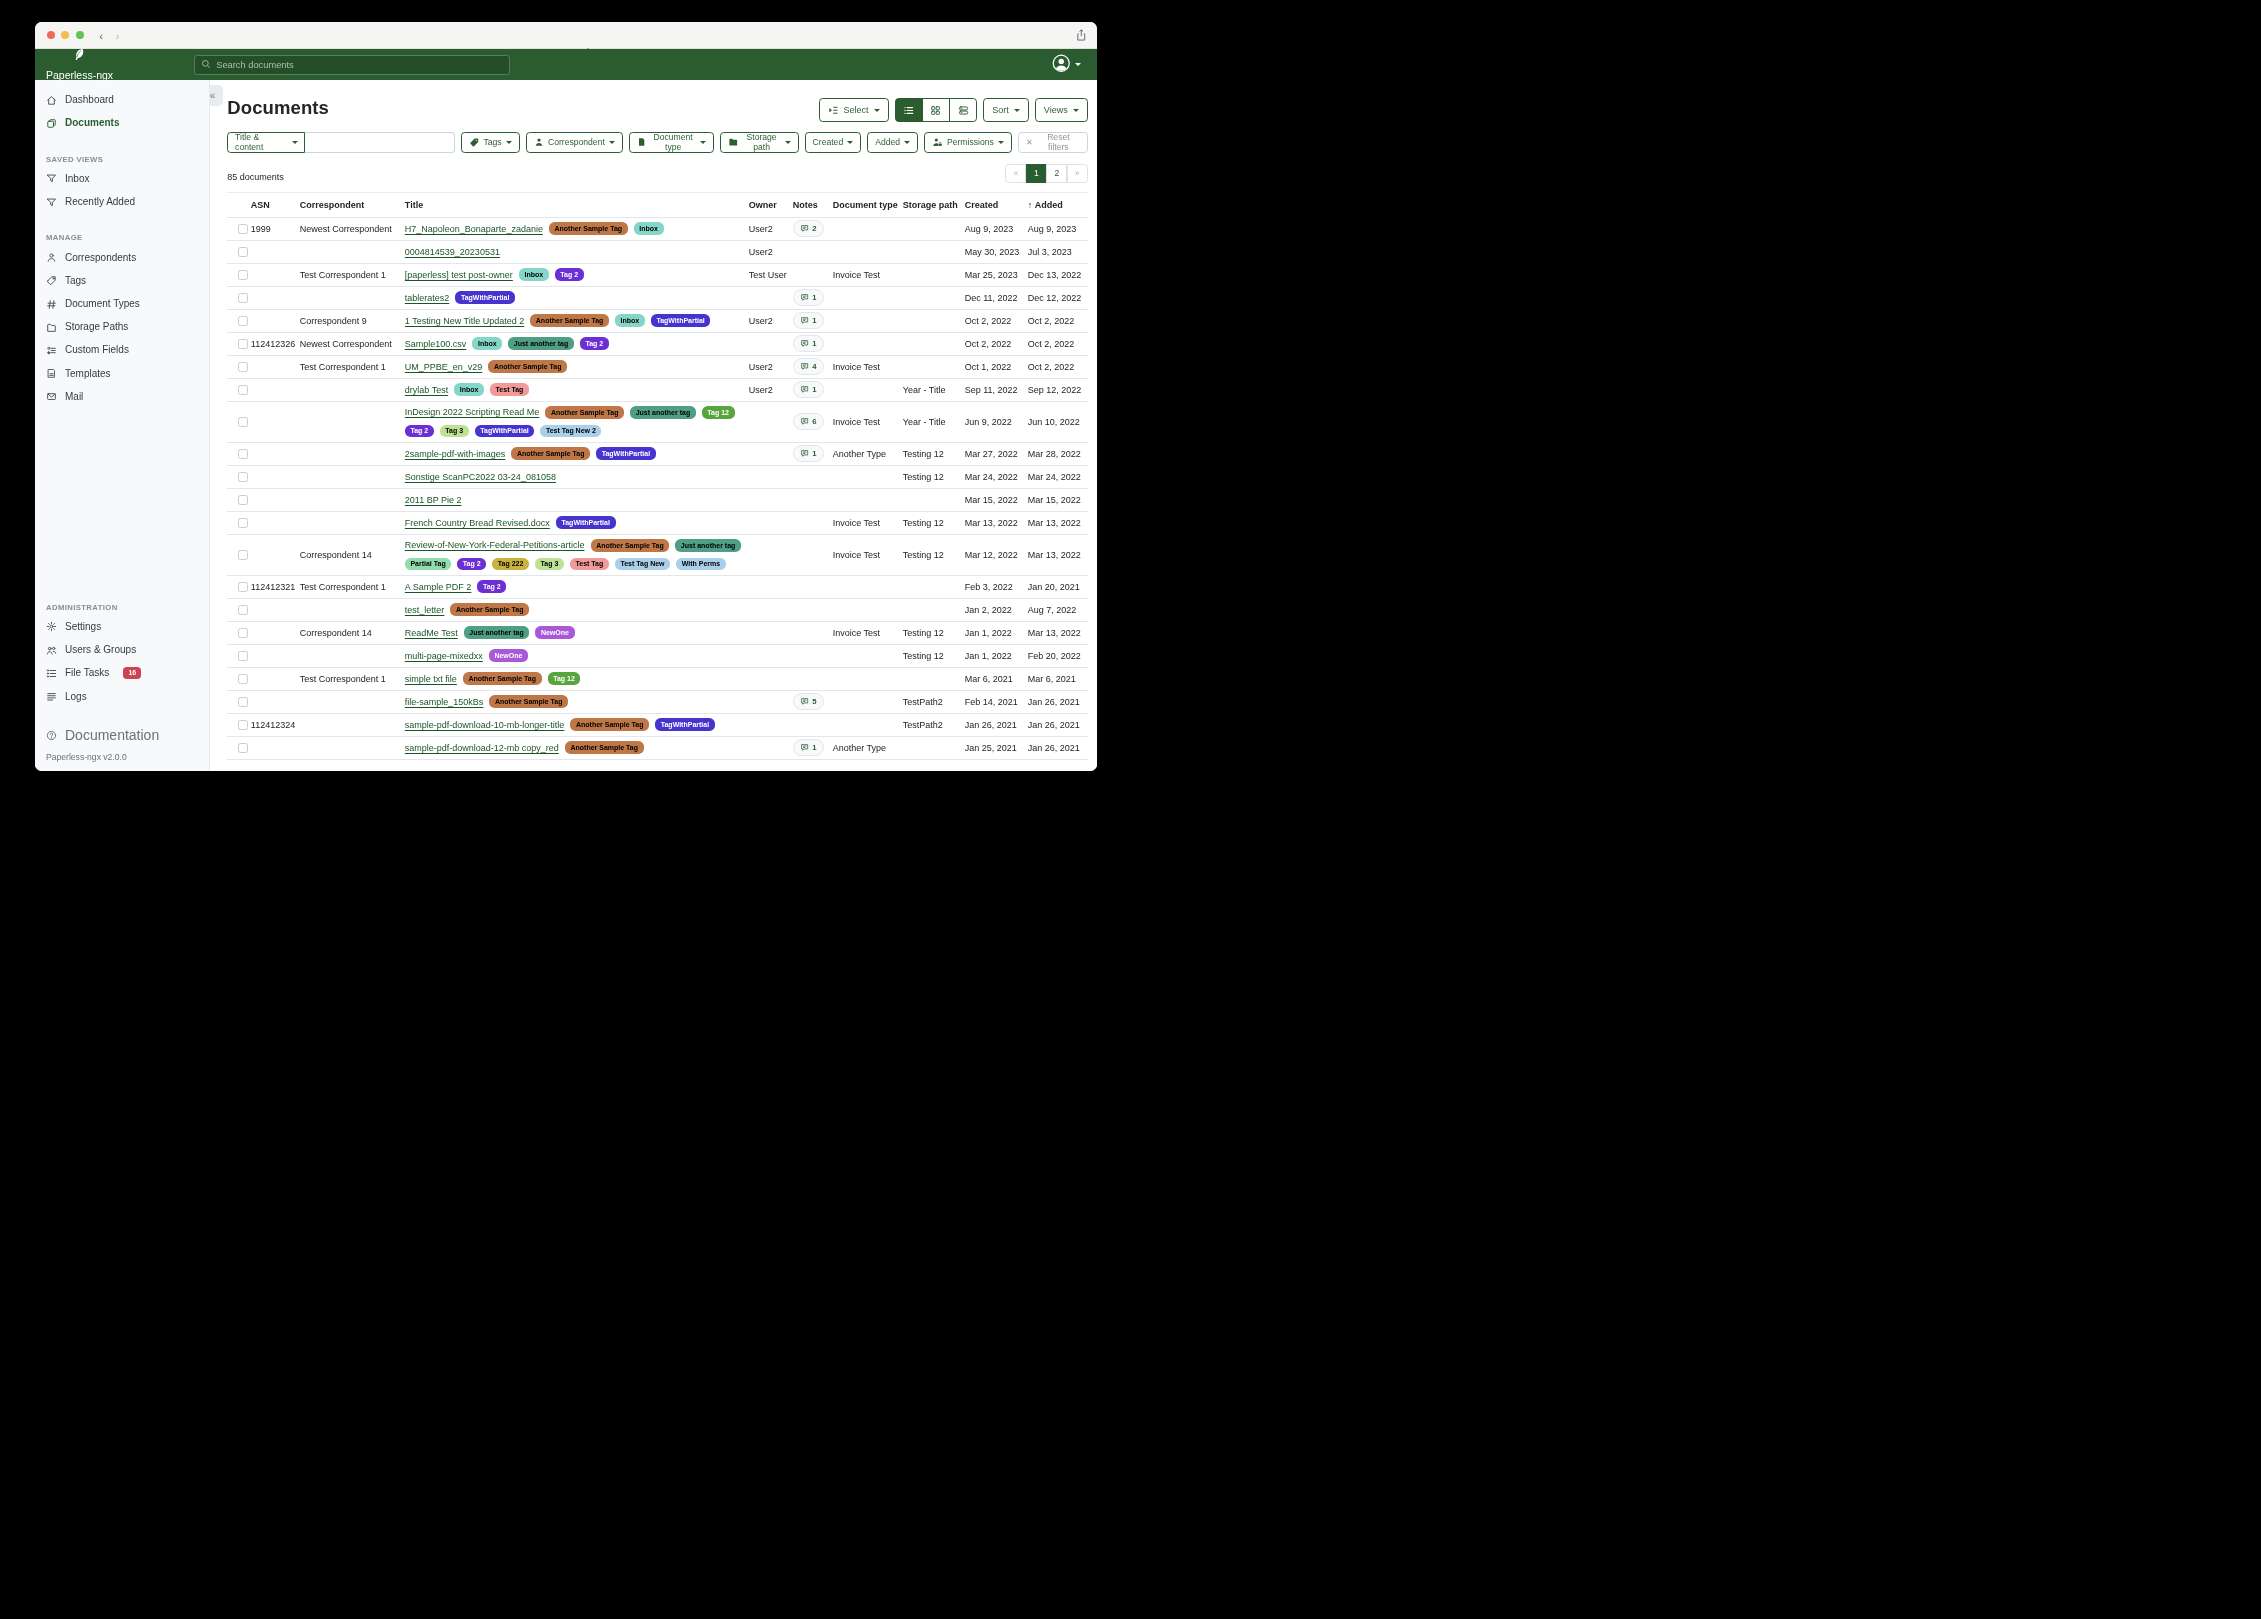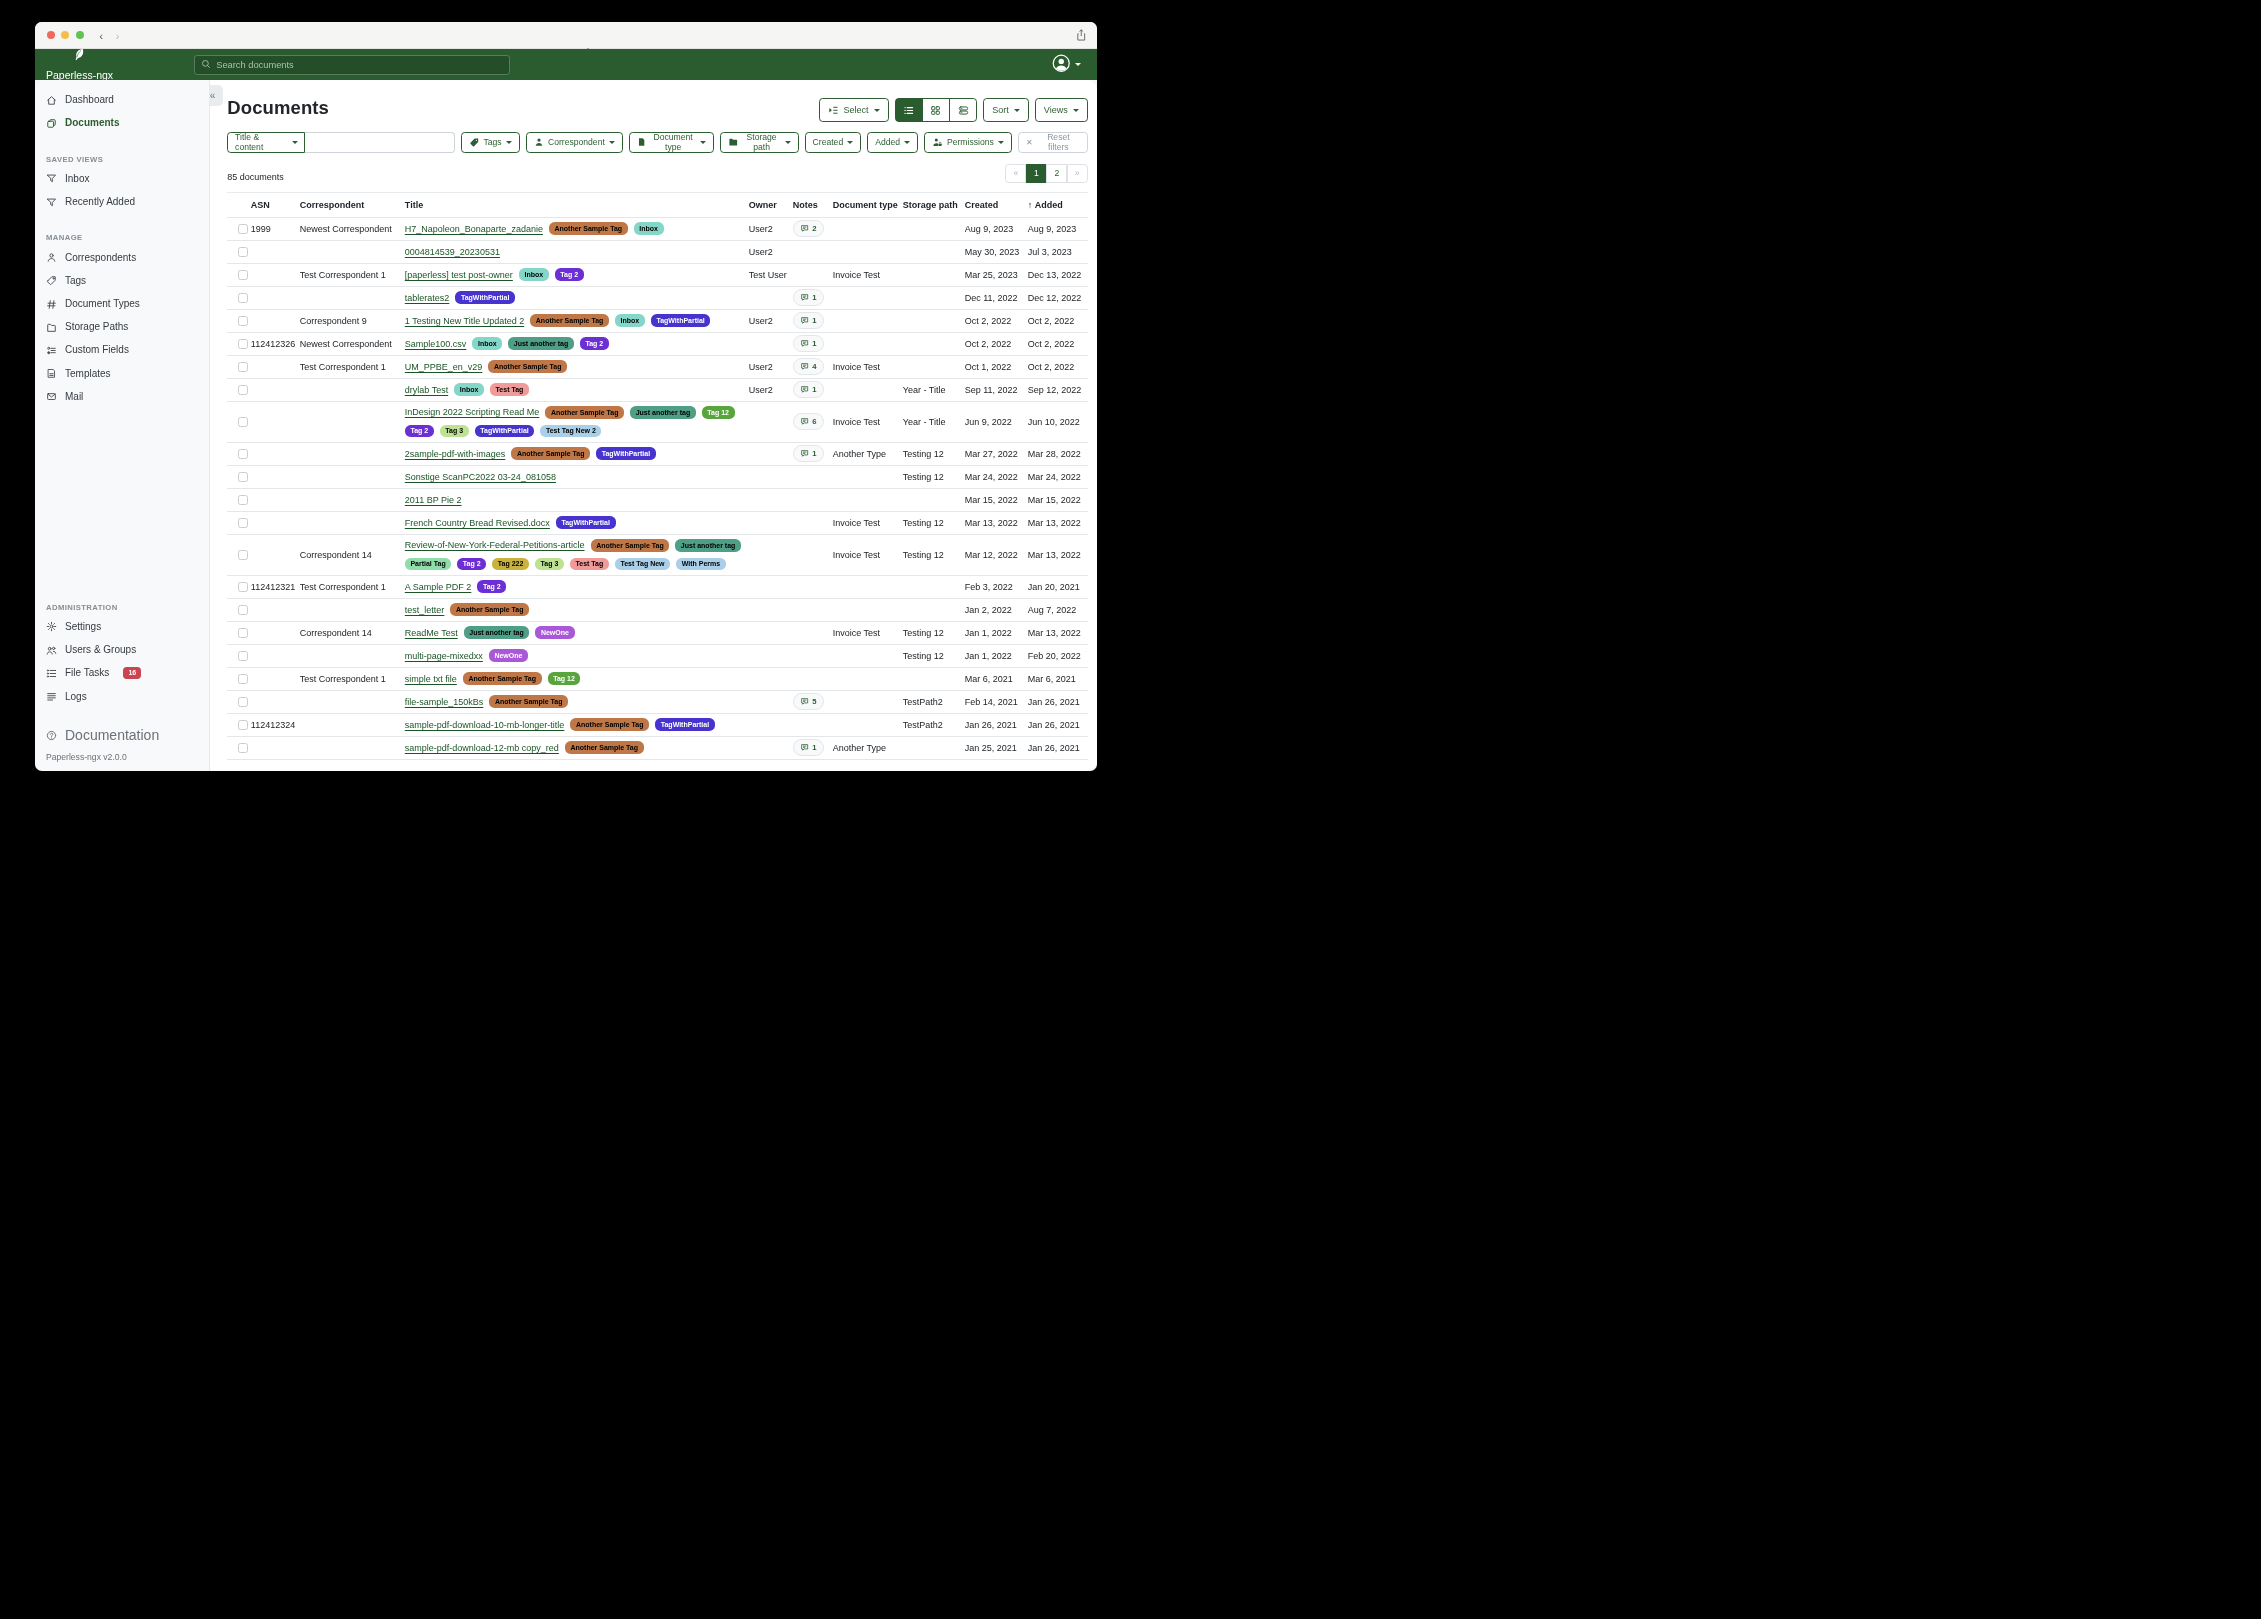--- a/index.html
+++ b/index.html
@@ -42,21 +42,21 @@
     display:flex; align-items:center; padding:0 6.2px; gap:5px; color:#a9c2ad;
   }
   .searchbox input {
     background:transparent; border:none; outline:none; color:#dfe9e0;
     font-size:9.3px; width:100%; font-family:inherit;
   }
   .searchbox input::placeholder { color:#a9c2ad; }
   .usermenu { position:absolute; right:16px; display:flex; align-items:center; gap:5px; color:#fff; }
   .caret { width:0; height:0; border-left:3.1px solid transparent; border-right:3.1px solid transparent; border-top:3.4px solid currentColor; display:inline-block; }
   
-  .main { flex:1; display:flex; overflow:hidden;border-radius:10px; }
+  .main { flex:1; display:flex; overflow:hidden; }
   .sidebar {
     width:175px; background:#f8f9fa; border-right:0.6px solid #e6e9ec;
     display:flex; flex-direction:column; padding-top:8.6px; overflow:hidden; flex:0 0 auto;
   }
   .side-item {
     display:flex; align-items:center; gap:8px; padding:5.6px 11px;
     font-size:10px; color:#343a40; cursor:pointer; line-height:1.2;
   }
   .side-item svg { color:#495057; flex:0 0 auto; }
   .side-item.active { color:#2c5d31; font-weight:700; }

